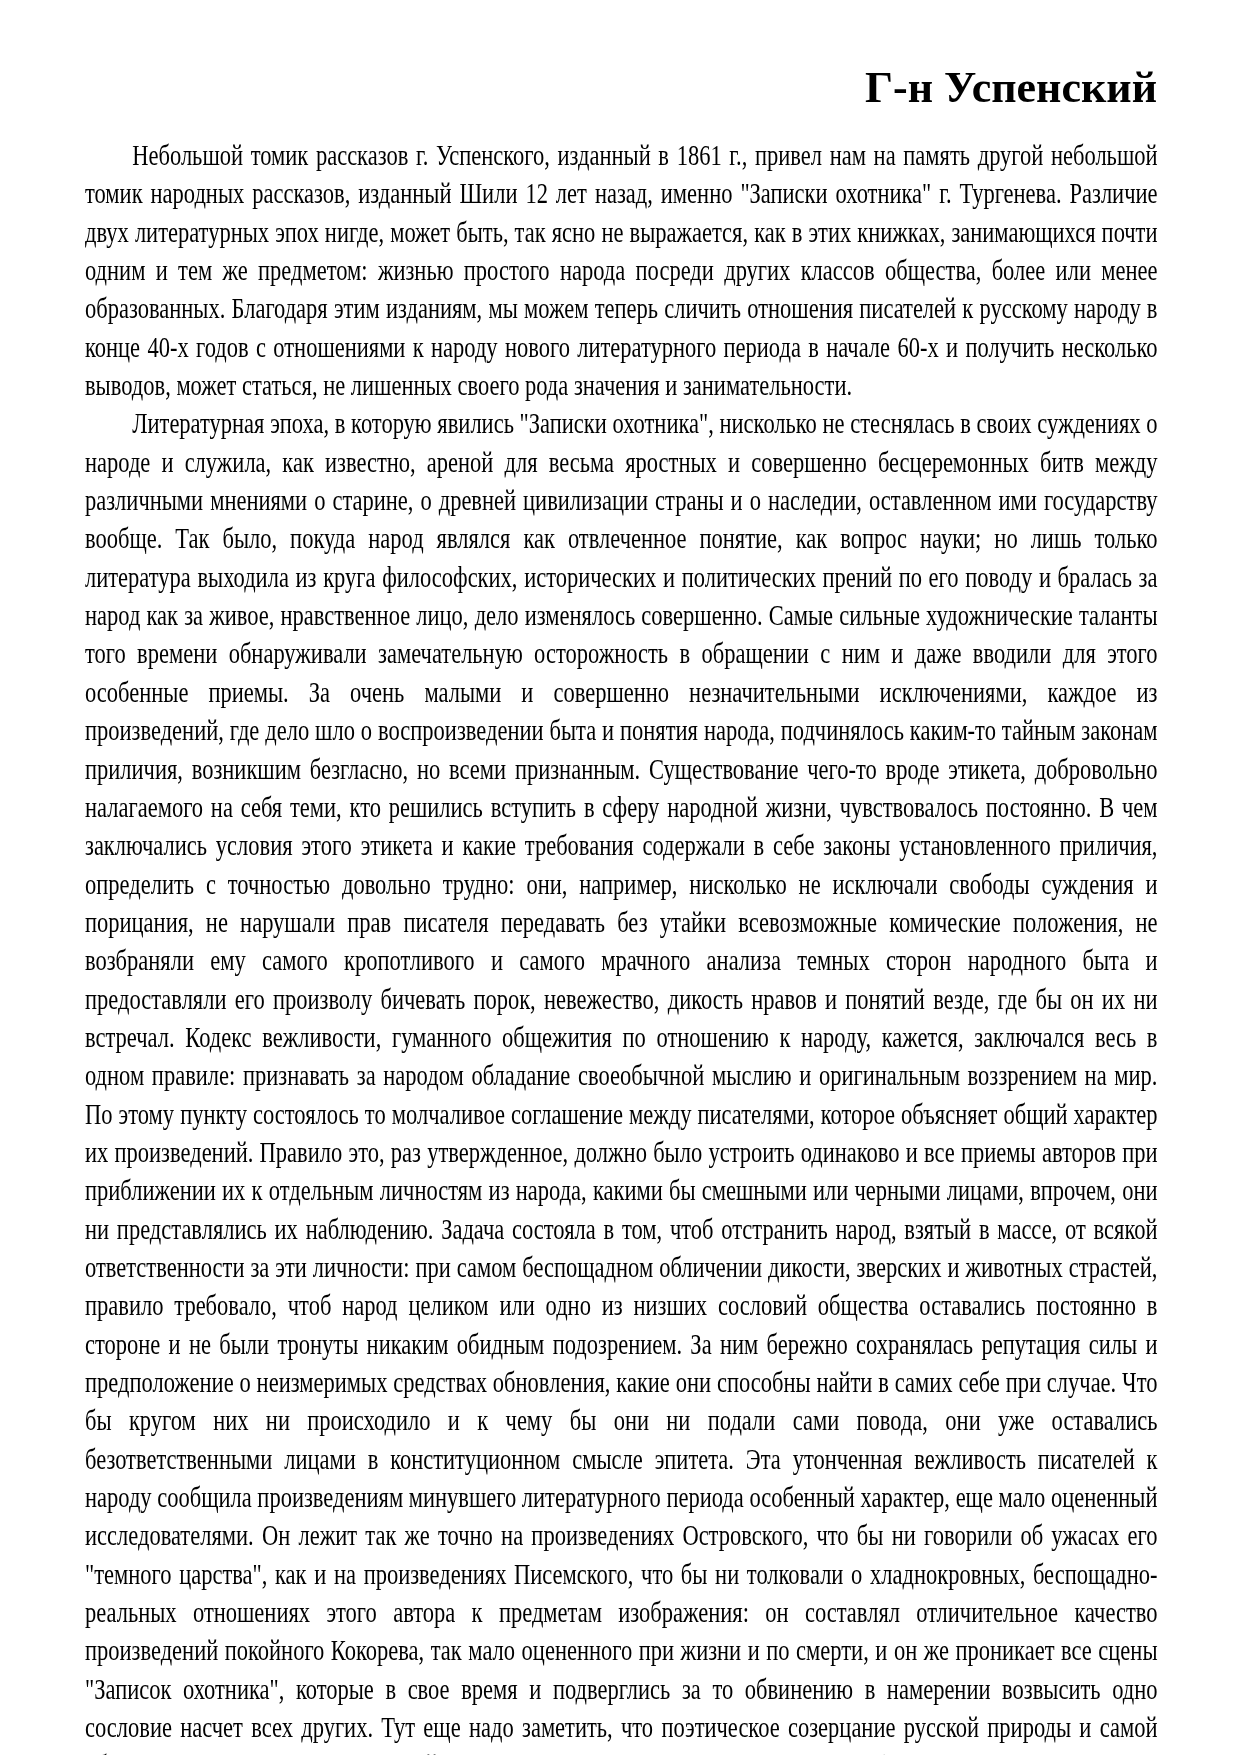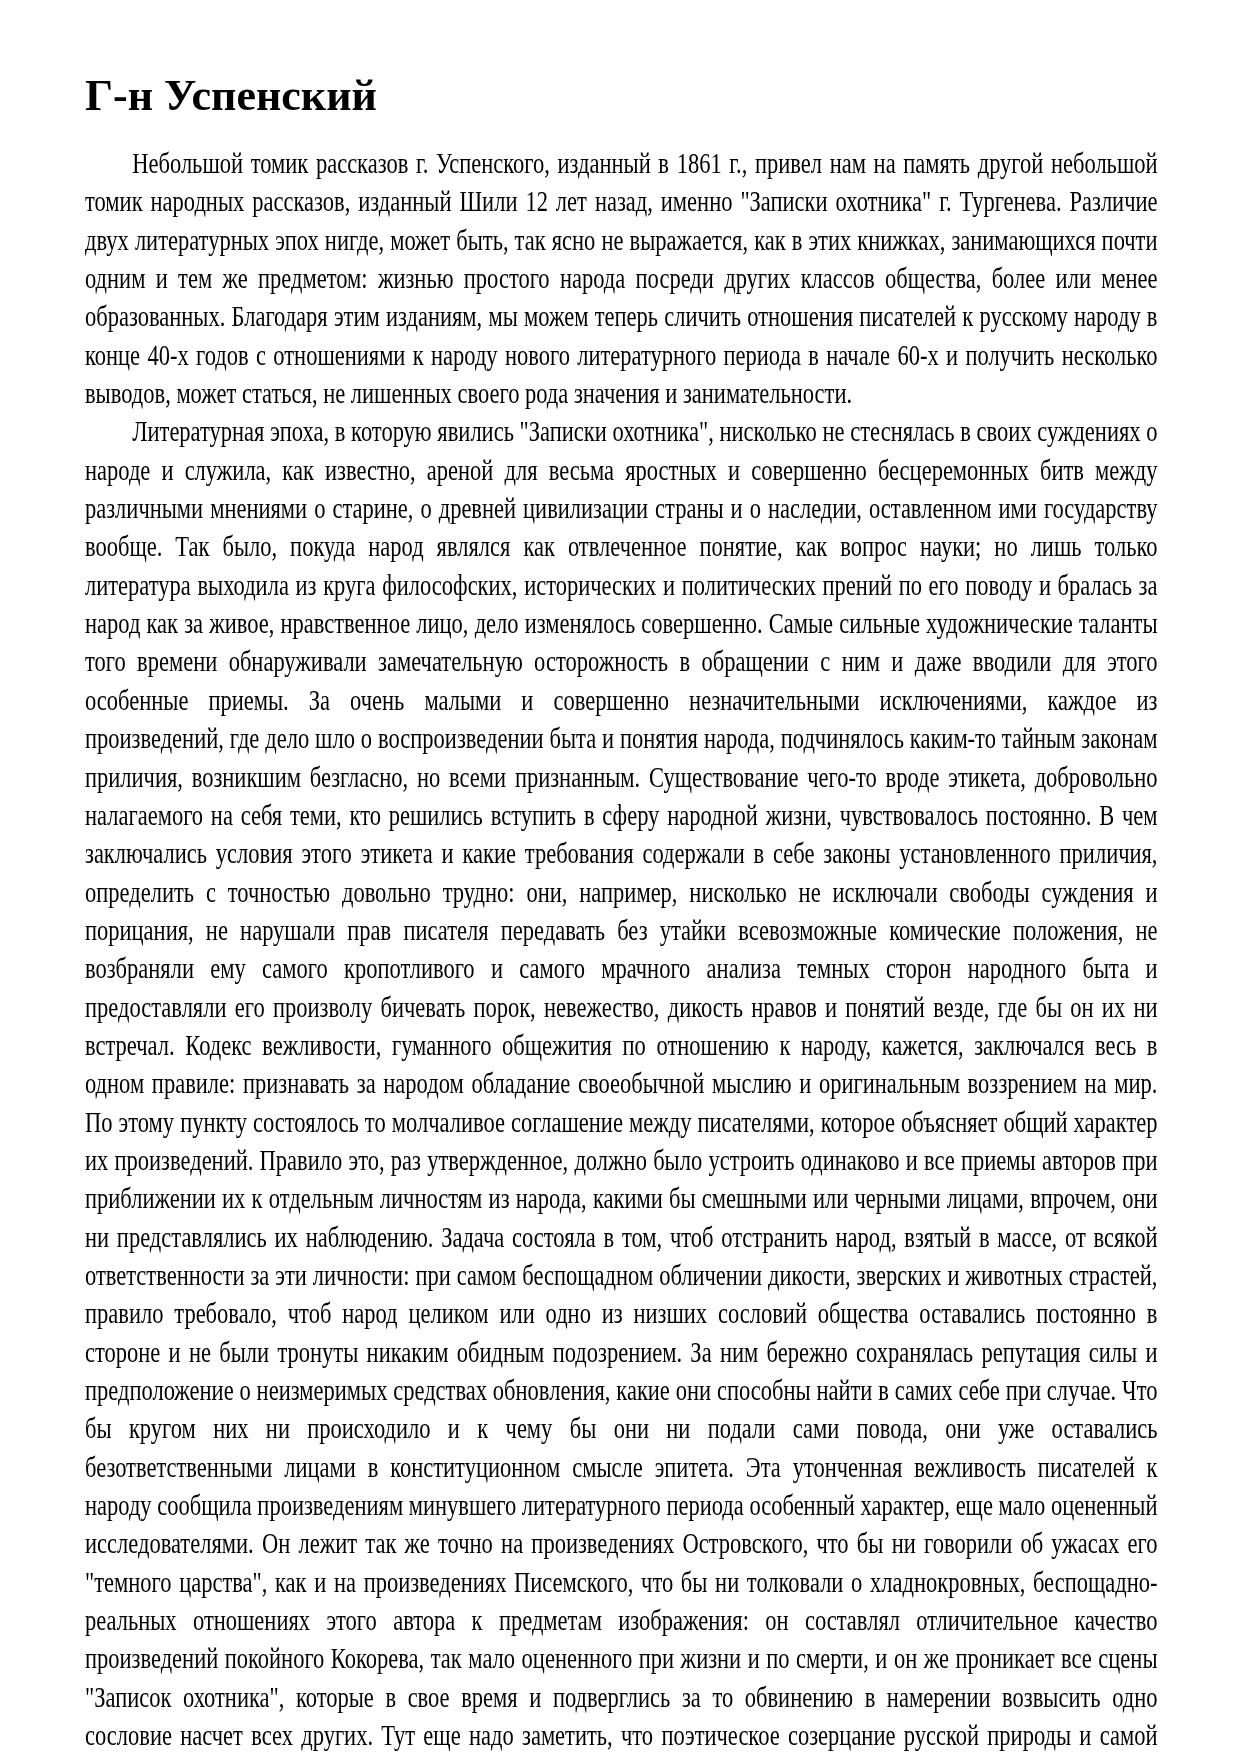--- a/index.html
+++ b/index.html
@@ -13,22 +13,22 @@
     height: 1755px;
     background: #ffffff;
     overflow: hidden;
     box-sizing: border-box;
     padding: 60px 83px 0 85px;
     color: #000000;
     font-family: "Liberation Serif", "DejaVu Serif", serif;
   }
   .doc-title {
     width: 1072px;
-    margin: 8px 0 20px 0;
-    text-align: left;
+    margin: 0 0 20px 0;
+    text-align: right;
     font-size: 44px;
     line-height: 56px;
     font-weight: 700;
     letter-spacing: 0px;
     color: #000000;
   }
   
   .doc-body {
     width: 1430px;               
     transform: scaleX(0.75);

